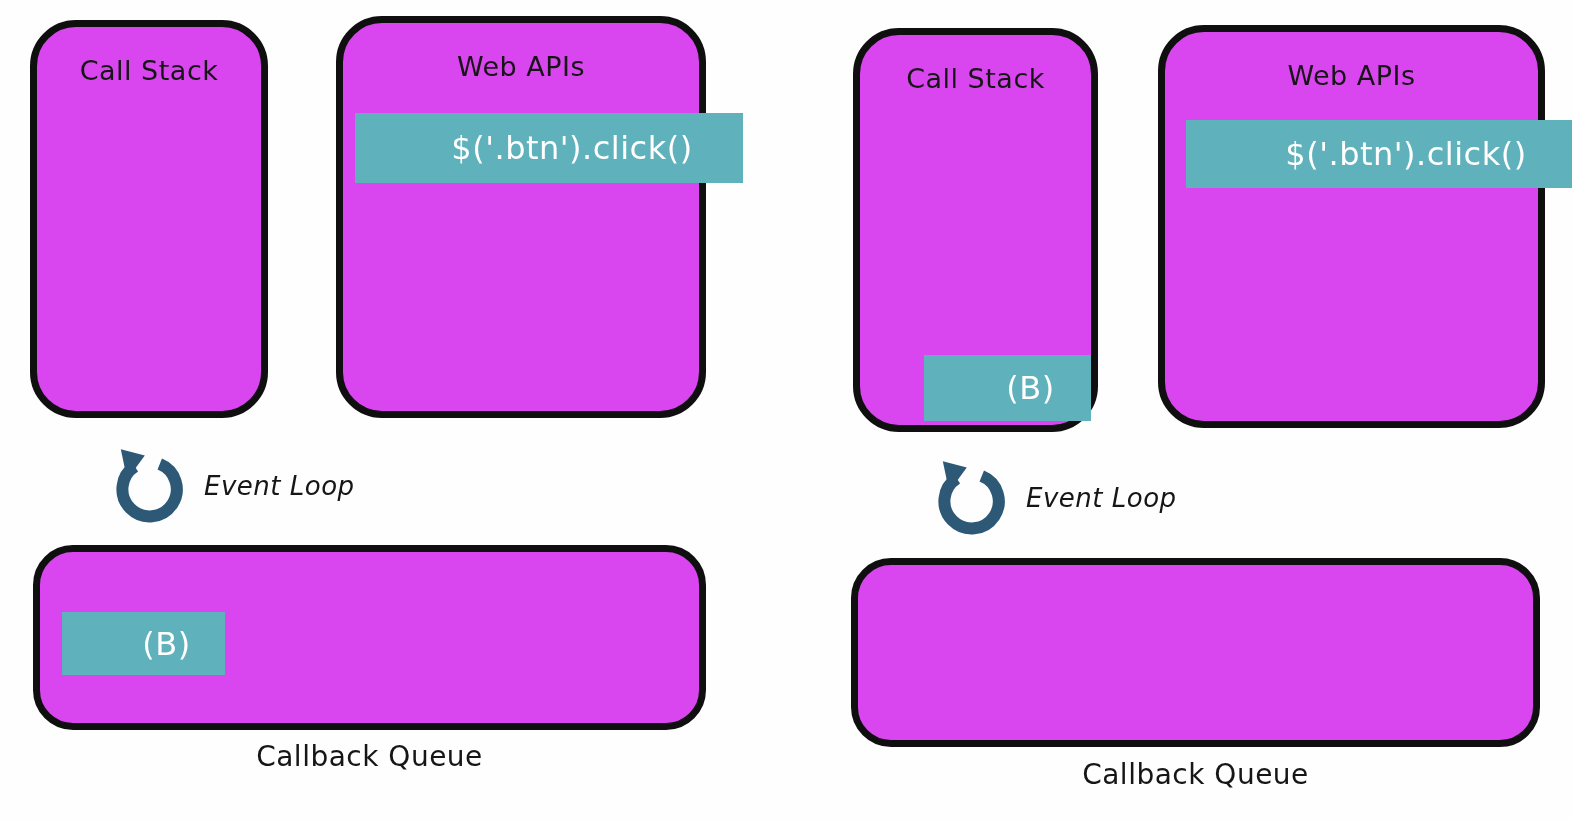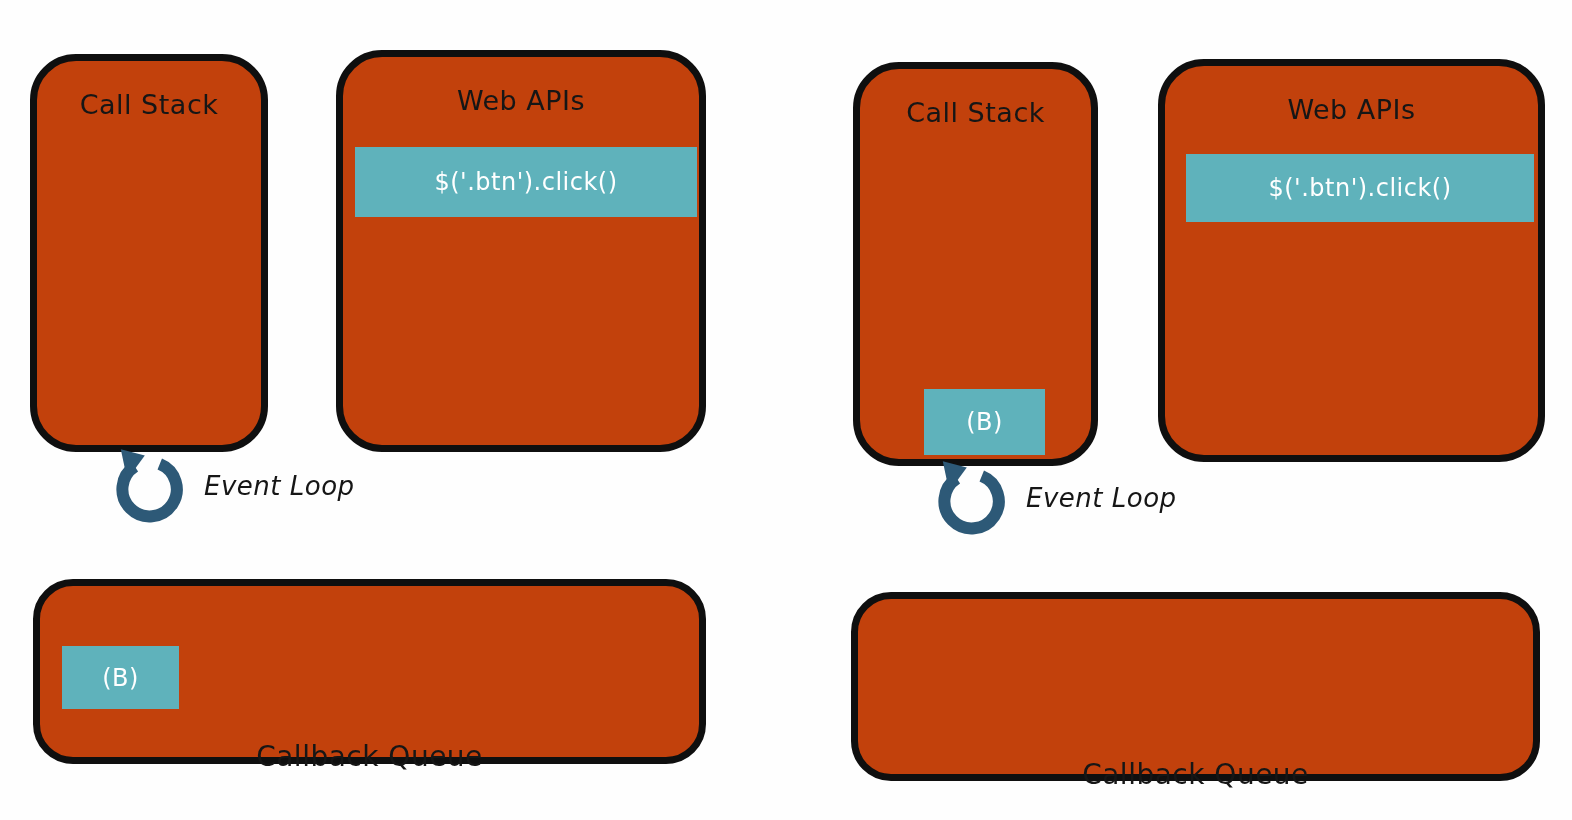--- a/index.html
+++ b/index.html
@@ -7,42 +7,42 @@
     position: relative;
     width: 1572px;
     height: 820px;
     background: #fefefe;
     font-family: "DejaVu Sans", sans-serif;
     color: #161616;
     overflow: hidden;
   }
   .box {
     position: absolute;
-    background: #c2410c;
+    background: #d946ef;
     border: 7px solid #0f0f0f;
     border-radius: 46px;
     box-sizing: border-box;
-    margin-top: 34px;
   }
   .queue { border-radius: 40px; }
   .box-title {
     text-align: center;
     margin-top: 28px;
     font-size: 27px;
     letter-spacing: 0.5px;
   }
   .task {
     position: absolute;
     background: #5fb2bb;
     color: #ffffff;
     display: flex;
     align-items: center;
     justify-content: center;
-    font-size: 24px;
+    font-size: 32px;
     letter-spacing: 0.5px;
+    padding-left: 46px;
   }
   .event-loop {
     position: absolute;
     display: flex;
     align-items: center;
     gap: 16px;
   }
   .event-loop svg { width: 80px; height: 84px; display: block; }
   .event-loop .el-label { font-size: 26px; letter-spacing: 0.5px; font-style: italic; }
   .queue-label {

